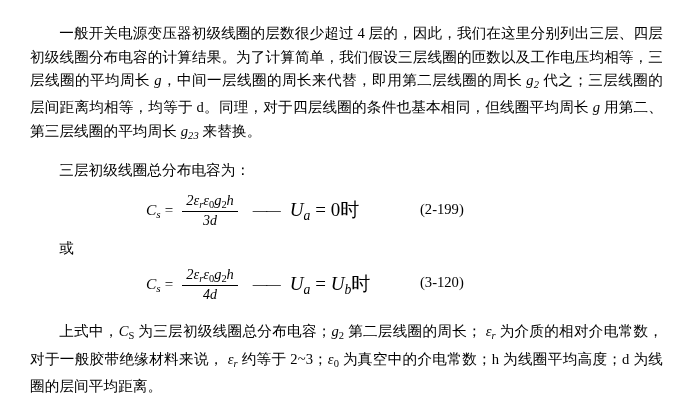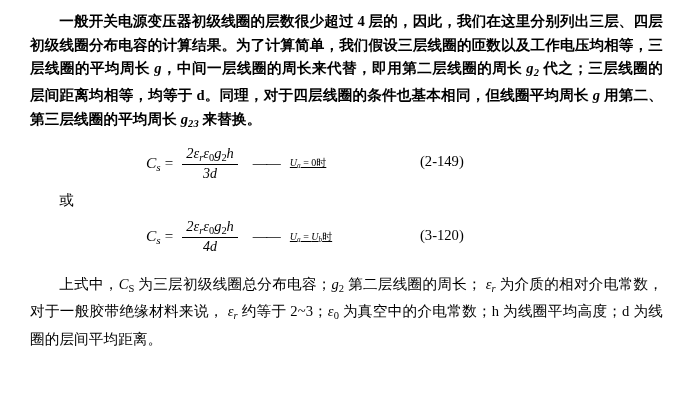--- a/index.html
+++ b/index.html
@@ -25,21 +25,21 @@
     font-size: 14.6px;
     line-height: 23.5px;
     text-align: justify;
     text-justify: inter-ideograph;
     margin: 0 36px 0 30px;
     letter-spacing: 0.1px;
   }
   .para.indent {
     text-indent: 2em;
   }
-  .p1 { padding-top: 10px; font-weight: bold; }
+  .p1 { padding-top: 22px; }
   .p2 { padding-top: 12px; }
   .p-last { padding-top: 12px; }
 
   .ital {
     font-family: "Liberation Serif", serif;
     font-style: italic;
   }
   .sub {
     font-size: 0.72em;
     vertical-align: -0.28em;
@@ -98,23 +98,22 @@
     font-size: 14px;
     padding: 1px 4px 0 4px;
     white-space: nowrap;
   }
   .dash {
     padding: 0 10px;
     letter-spacing: -1px;
     font-size: 14.5px;
   }
   .cond {
-    font-size: 10px;
+    font-size: 19px;
     white-space: nowrap;
-    text-decoration: underline;
   }
   .cond .v {
     font-style: italic;
   }
   .eq-num {
     position: absolute;
     left: 420px;
     top: 14px;
     font-size: 14.6px;
   }
@@ -127,36 +126,37 @@
   }
   .spacer-sm { height: 4px; }
 </style>
 </head>
 <body>
 
 <div class="page">
 
   <p class="para indent p1"><span>一般开关电源变压器初级线圈的层数很少超过 4 层的，因此，我们在这里分别列出三层、四层初级线圈分布电容的计算结果。为了计算简单，我们假设三层线圈的匝数以及工作电压均相等，三层线圈的平均周长 </span><span class="ital">g</span><span>，中间一层线圈的周长来代替，即用第二层线圈的周长 </span><span class="ital">g</span><span class="sub">2</span><span> 代之；三层线圈的层间距离均相等，均等于 d。同理，对于四层线圈的条件也基本相同，但线圈平均周长 </span><span class="ital">g</span><span> 用第二、第三层线圈的平均周长 </span><span class="ital">g</span><span class="sub">23</span><span> 来替换。</span></p>
 
+  <p class="para indent p2">三层初级线圈总分布电容为：</p>
 
   <div class="spacer-sm"></div>
 
   <div class="eq-row">
     <div class="eq-inner">
       <span class="eq-lhs"><span>C</span><span class="sub">s</span></span>
       <span class="eq-eq">=</span>
       <span class="frac">
         <span class="num"><span>2</span><span>ε</span><span class="sub">r</span><span>ε</span><span class="sub-up">0</span><span>g</span><span class="sub-up">2</span><span>h</span></span>
         <span class="bar"></span>
         <span class="den">3d</span>
       </span>
       <span class="dash">——</span>
       <span class="cond"><span class="v">U</span><span class="sub">a</span><span> = 0时</span></span>
     </div>
-    <span class="eq-num">(2-149)</span>
+    <span class="eq-num">(2-199)</span>
   </div>
 
   <p class="or-line">或</p>
 
   <div class="eq-row">
     <div class="eq-inner">
       <span class="eq-lhs"><span>C</span><span class="sub">s</span></span>
       <span class="eq-eq">=</span>
       <span class="frac">
         <span class="num"><span>2</span><span>ε</span><span class="sub">r</span><span>ε</span><span class="sub-up">0</span><span>g</span><span class="sub-up">2</span><span>h</span></span>

